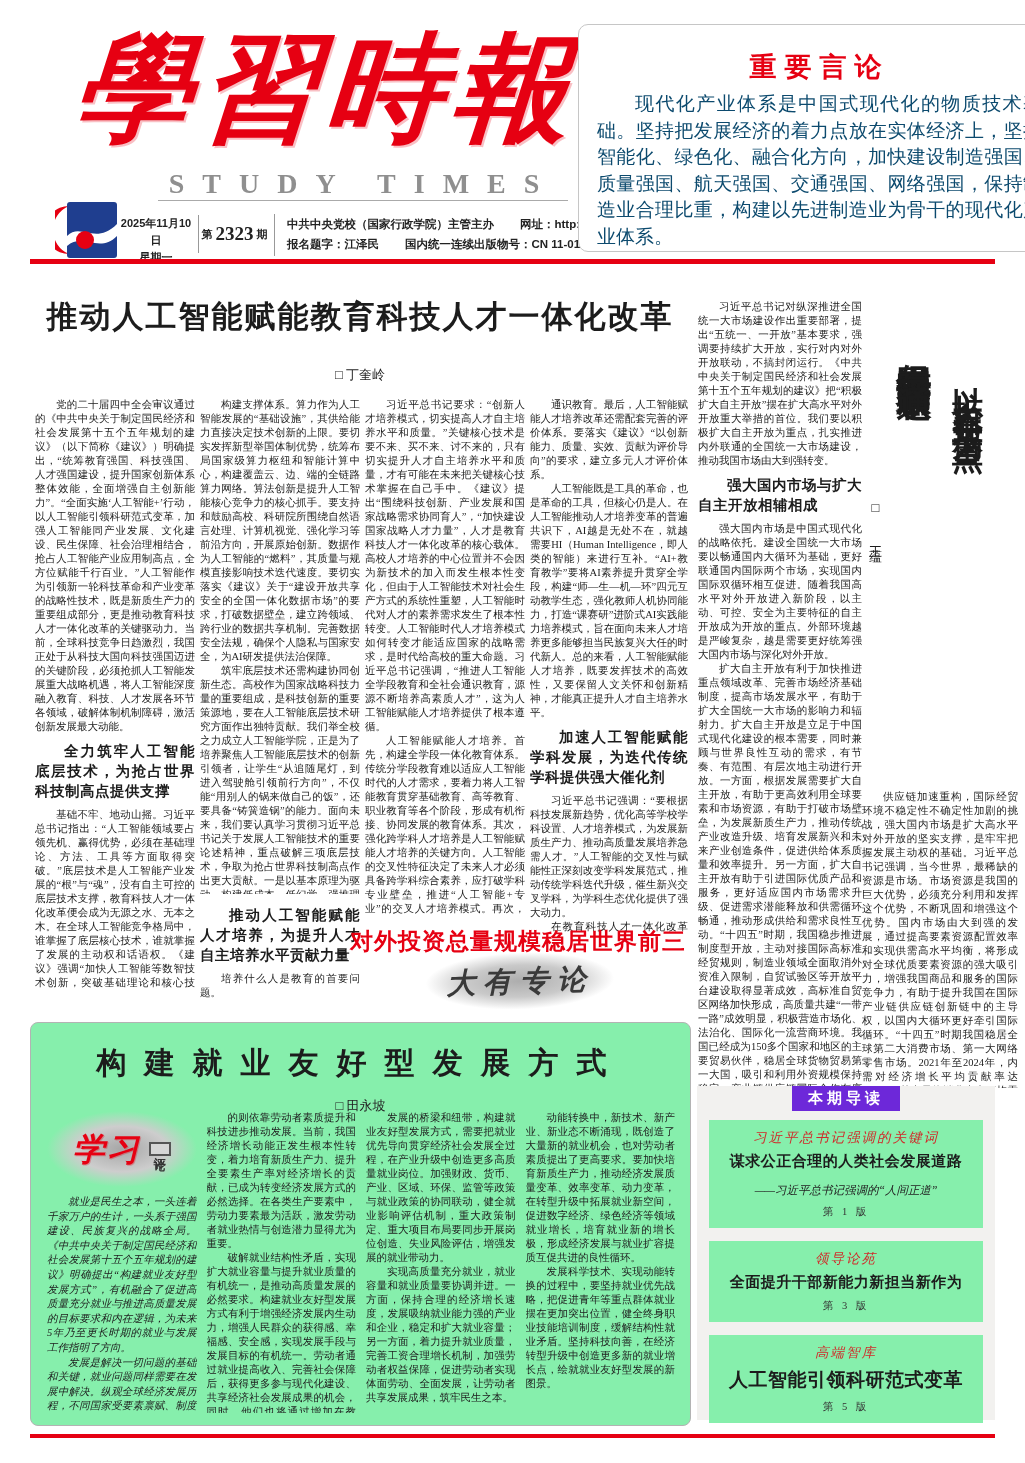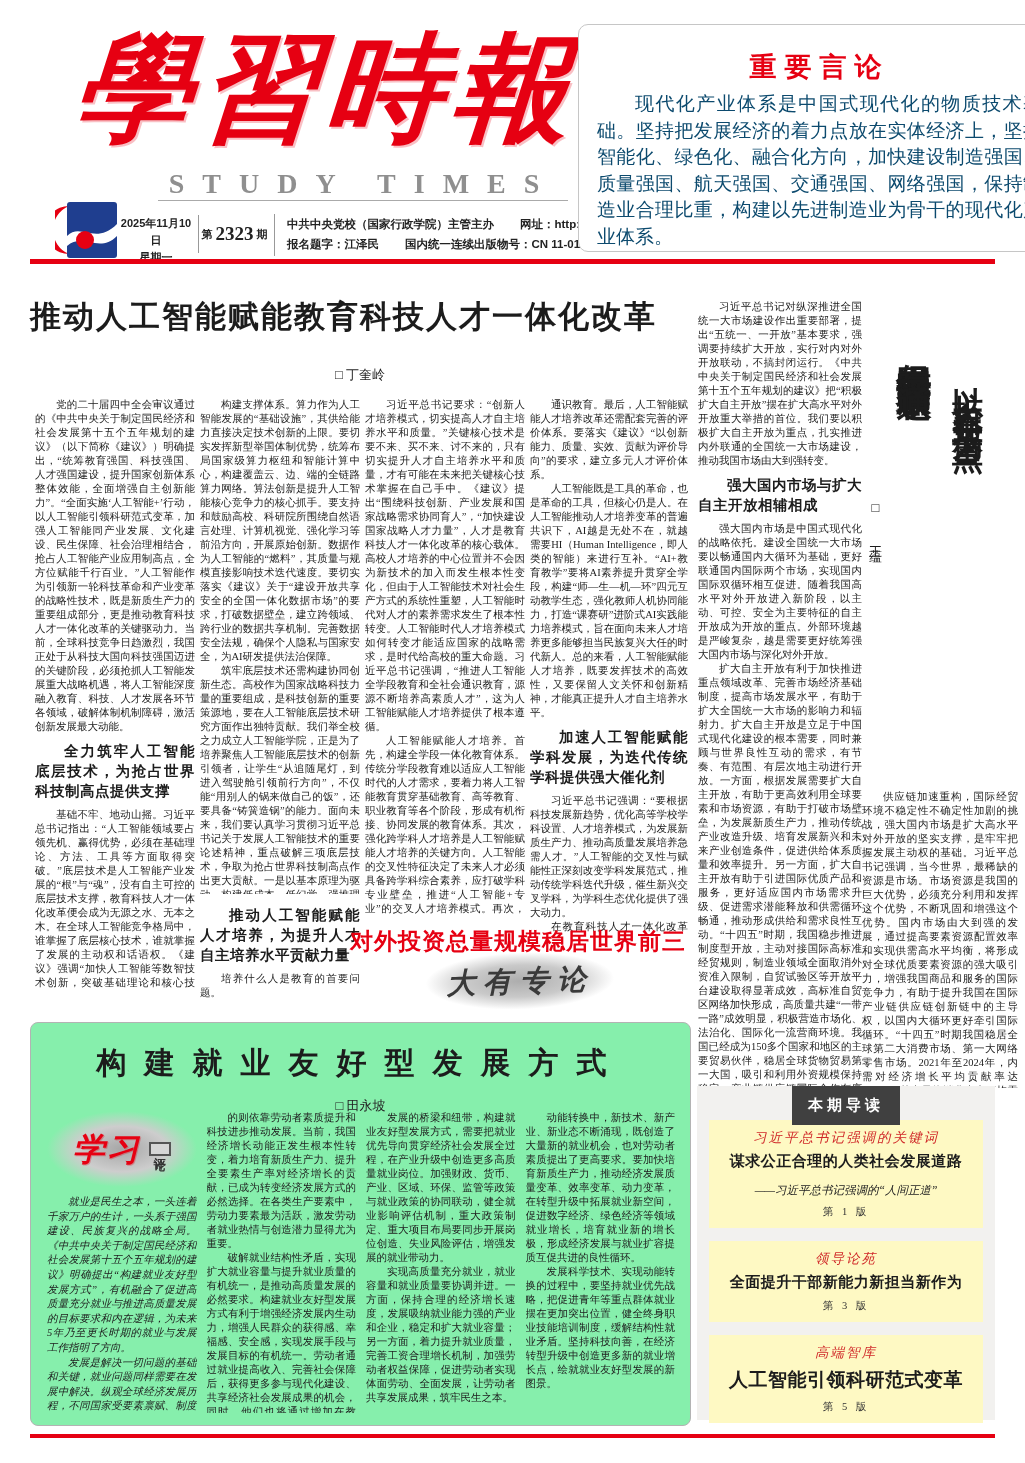--- a/index.html
+++ b/index.html
@@ -41,21 +41,21 @@
     border:1.5px solid #c6c6c6; border-radius:10px; background:#fff; padding:22px 18px; }
   .quotebox h2 { text-align:center; color:#e60012; font-size:27px; letter-spacing:8px;
     font-weight:bold; margin:2px 0 6px 0; }
   .quotebox p { font-size:19px; line-height:26.5px; text-align:justify; text-indent:2em;
     color:#0c4a6e; }
 
   .redrule  { left:30px; top:259px; width:965px; height:5px; background:#e60012; }
   .redline-bottom { left:30px; top:1434px; width:965px; height:4px; background:#e60012; }
 
   
-  .h-main { left:30px; top:296px; width:660px; 
+  .h-main { left:30px; top:296px; width:660px; text-align:center;
     font-size:31px; font-weight:bold; letter-spacing:2px; white-space:nowrap; }
   .byline { text-align:center; font-size:13px; color:#222; }
   .col { overflow:hidden; font-size:10.5px; line-height:14px; text-align:justify; }
   .col p { text-indent:2em; }
   .colsub { font-weight:bold; font-size:14.5px; line-height:20px; margin:7px 0;
     text-indent:2em; letter-spacing:.5px; text-align:justify; }
 
   
   .banner { left:345px; top:926px; width:346px; text-align:center;
     color:#e60012; font-weight:bold; font-size:23px; letter-spacing:1px; white-space:nowrap; }
@@ -87,23 +87,23 @@
     background:radial-gradient(closest-side,#a6a6a6 0%,#cdcdcd 60%,rgba(205,205,205,0) 100%); }
   .sealwrap .cal { color:#e60012; font-size:32px; font-weight:bold; font-style:italic;
     letter-spacing:2px; text-shadow:1px 1px 0 rgba(230,0,18,.3); }
   .sealwrap .seal { writing-mode:vertical-rl; text-orientation:upright; font-size:12px;
     font-weight:bold; color:#333; background:#d6d6d6; border:2px solid #555;
     padding:3px 2px; letter-spacing:2px; }
 
   
   .digest { left:697px; top:1086px; width:298px; height:334px; background:#f2f1ef; }
   .digest .tab { position:absolute; left:50%; transform:translateX(-50%); top:0;
-    background:#404040; color:#fff; font-weight:bold; font-size:15px;
-    padding:10px 16px; letter-spacing:4px; white-space:nowrap; }
-  .dcard { background:#fef9c3; margin:0 12px 13px 12px; padding:9px 8px; text-align:center; }
+    background:#6d28d9; color:#fff; font-weight:bold; font-size:15px;
+    padding:3px 16px; letter-spacing:4px; white-space:nowrap; }
+  .dcard { background:#86efac; margin:0 12px 13px 12px; padding:9px 8px; text-align:center; }
   .dcard.first { margin-top:34px; }
   .dkicker { color:#d02a2a; font-size:13.5px; font-style:italic; letter-spacing:2px; }
   .dtitle { font-size:15px; font-weight:bold; margin-top:5px; letter-spacing:.5px; white-space:nowrap; }
   .dtitle.big { font-size:19px; }
   .dsub { font-size:11.5px; font-style:italic; margin-top:12px; color:#222; }
   .dpage { font-size:10.5px; margin-top:7px; letter-spacing:3px; color:#333; }
 </style>
 </head>
 <body>
 

